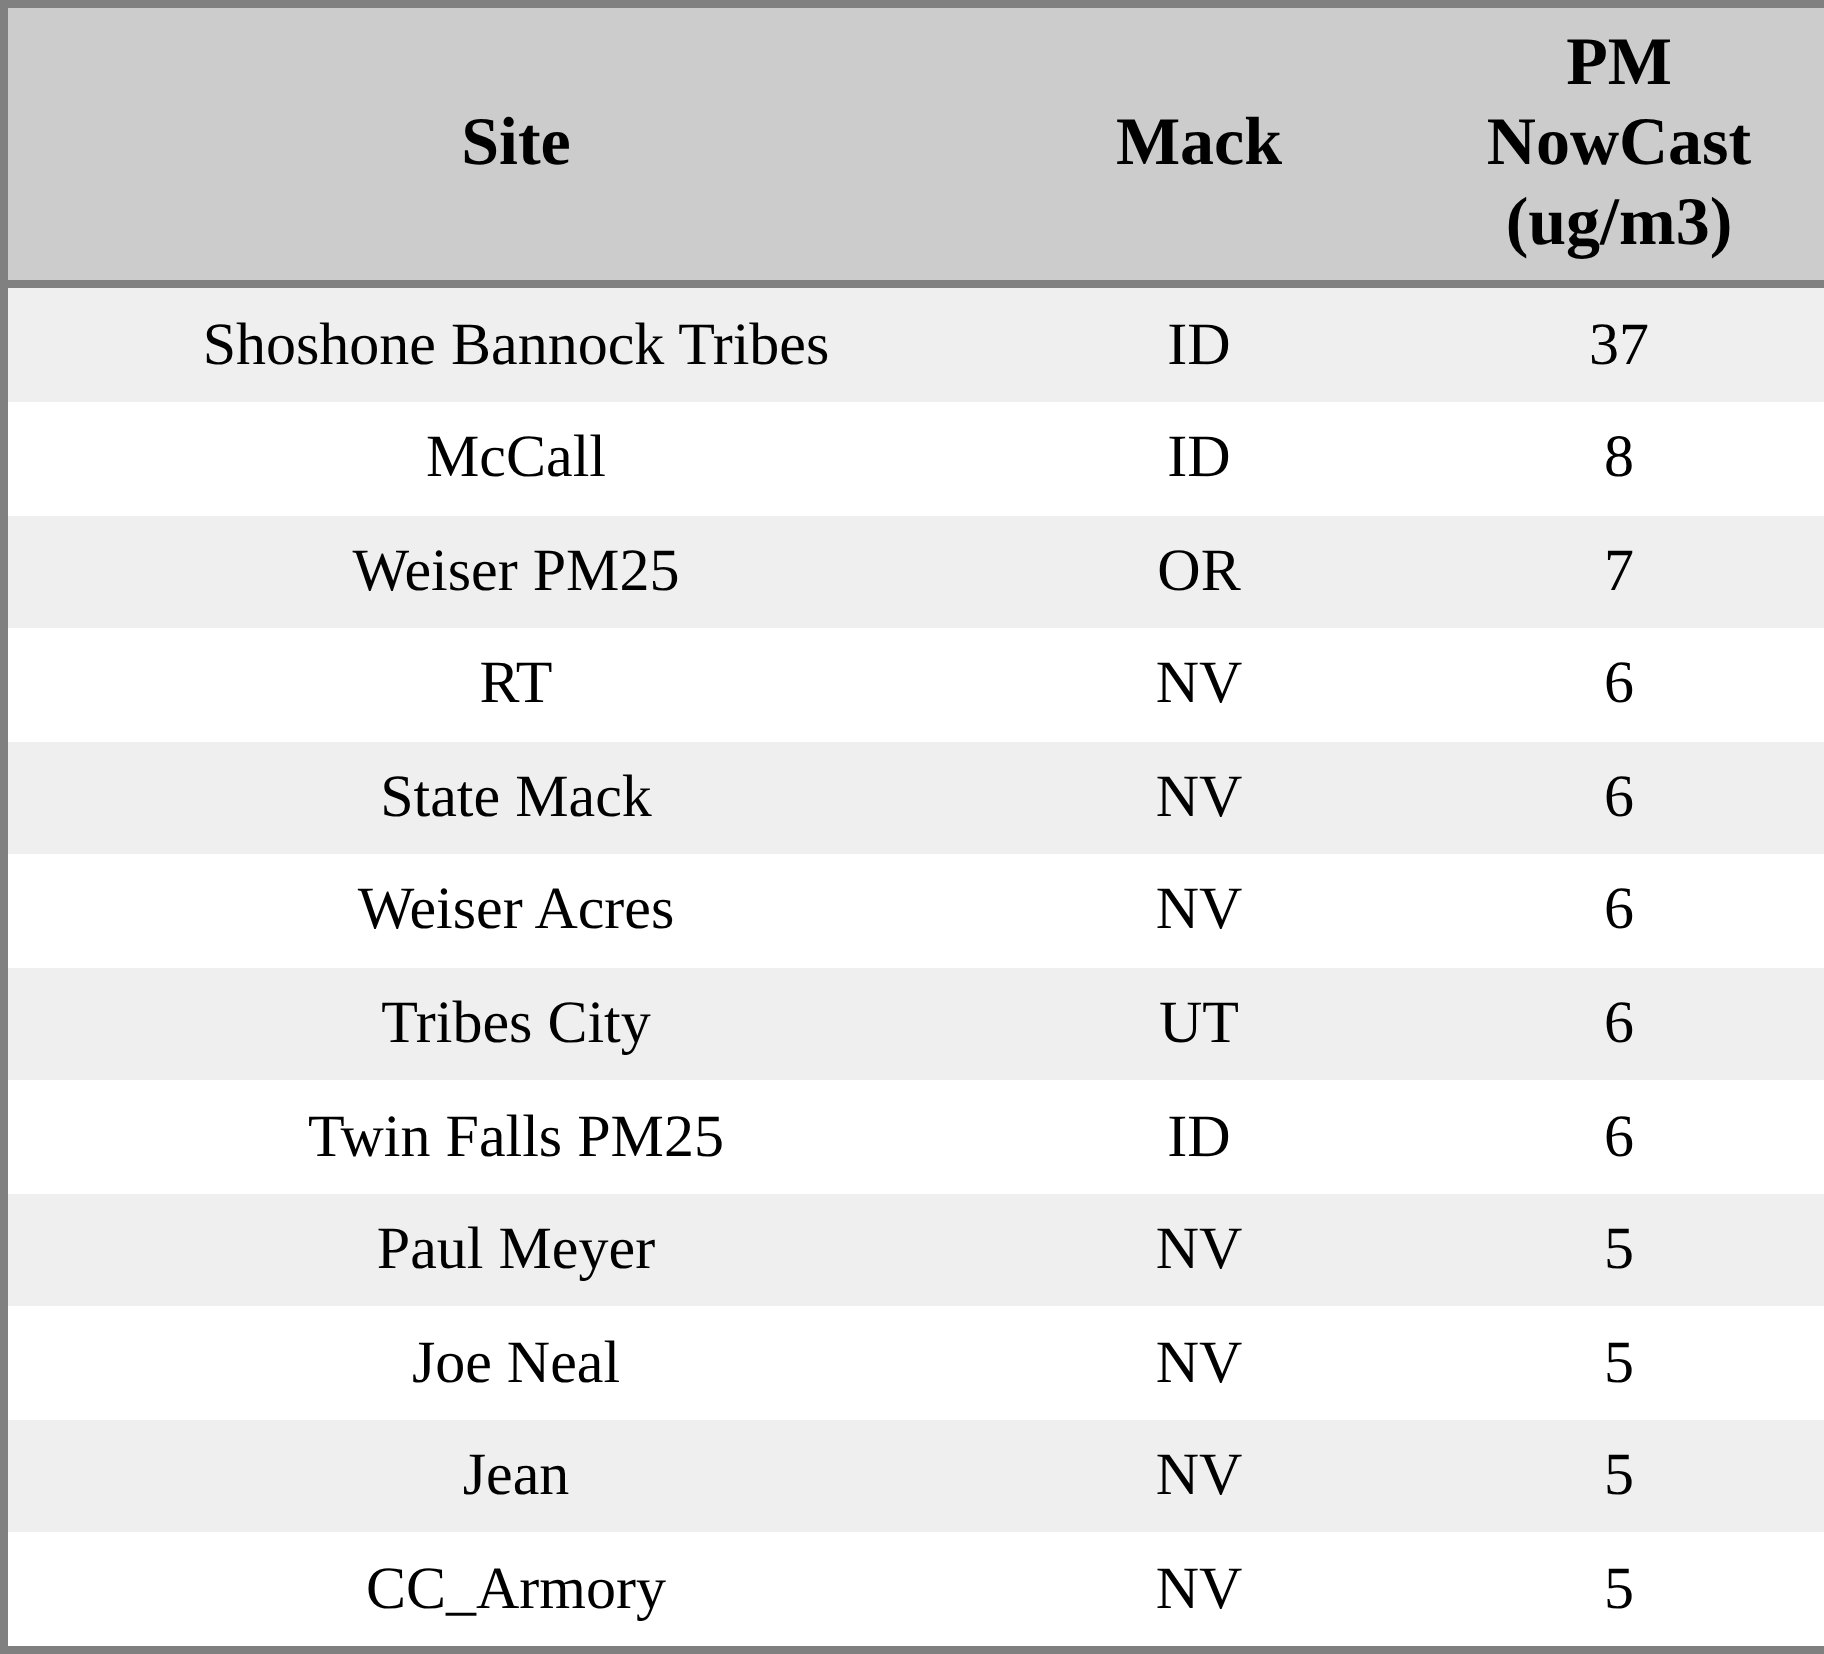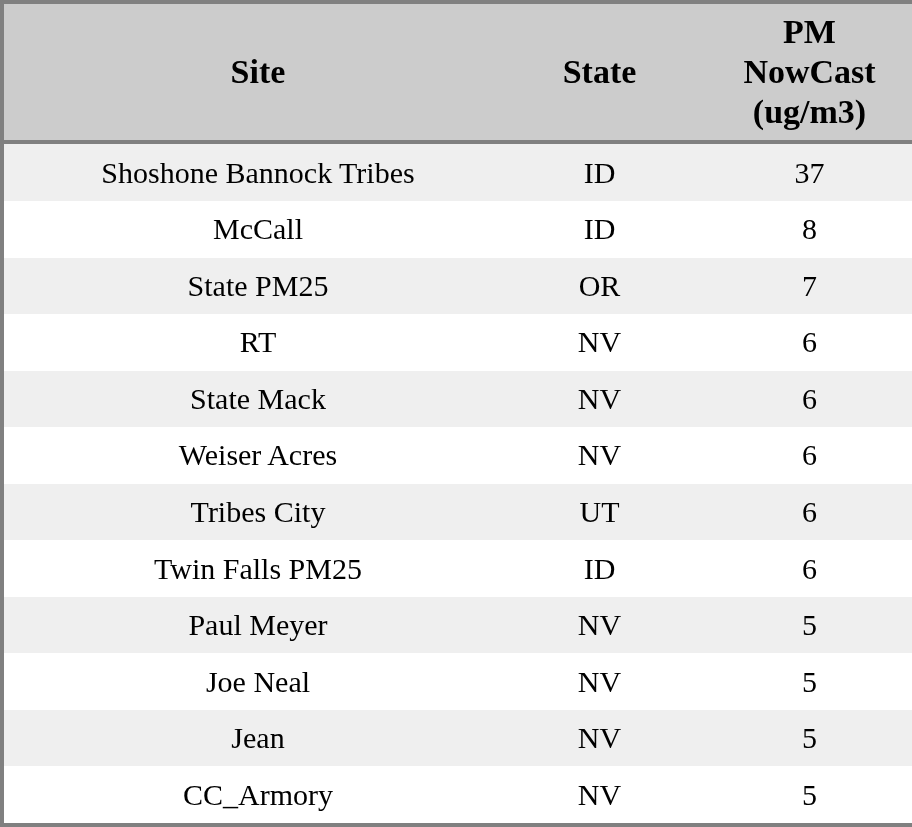--- a/index.html
+++ b/index.html
@@ -60,41 +60,41 @@
   }
 </style>
 </head>
 <body>
 
 <div class="table-wrap">
   <table class="data-table">
     <thead>
       <tr>
         <th class="col-site">Site</th>
-        <th class="col-state">State</th>
+        <th class="col-state">Mack</th>
         <th class="col-pm">
           <div>PM</div>
           <div>NowCast</div>
           <div>(ug/m3)</div>
         </th>
       </tr>
     </thead>
     <tbody>
       <tr class="odd-row">
         <td>Shoshone Bannock Tribes</td>
         <td>ID</td>
         <td>37</td>
       </tr>
       <tr class="even-row">
         <td>McCall</td>
         <td>ID</td>
         <td>8</td>
       </tr>
       <tr class="odd-row">
-        <td>State PM25</td>
+        <td>Weiser PM25</td>
         <td>OR</td>
         <td>7</td>
       </tr>
       <tr class="even-row">
         <td>RT</td>
         <td>NV</td>
         <td>6</td>
       </tr>
       <tr class="odd-row">
         <td>State Mack</td>

